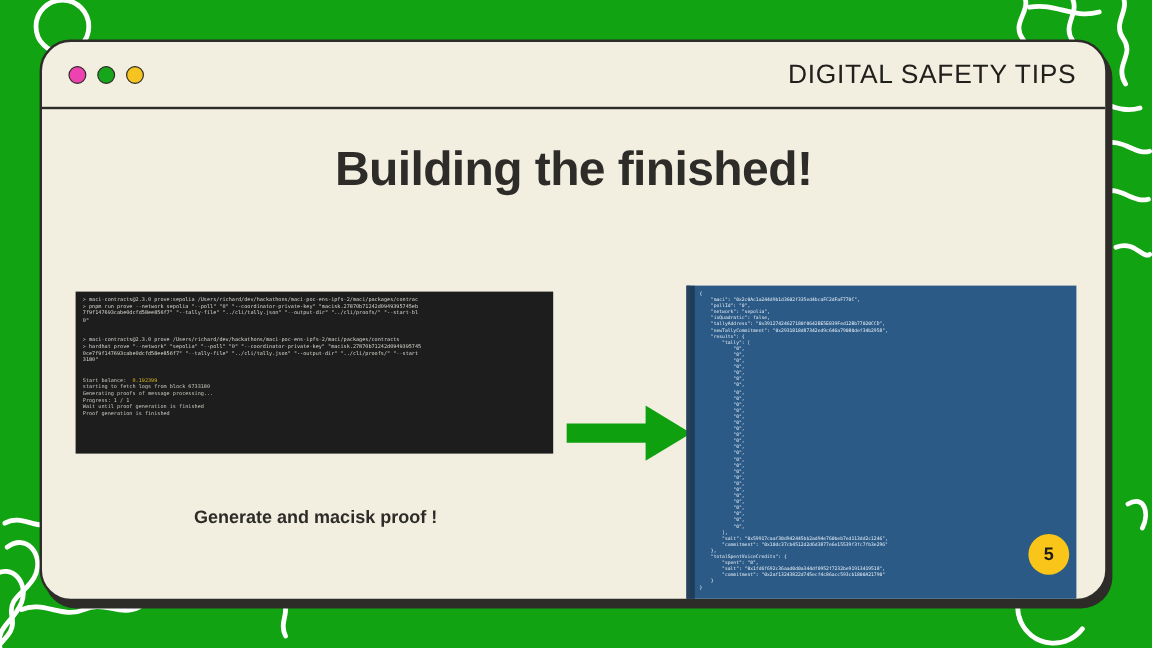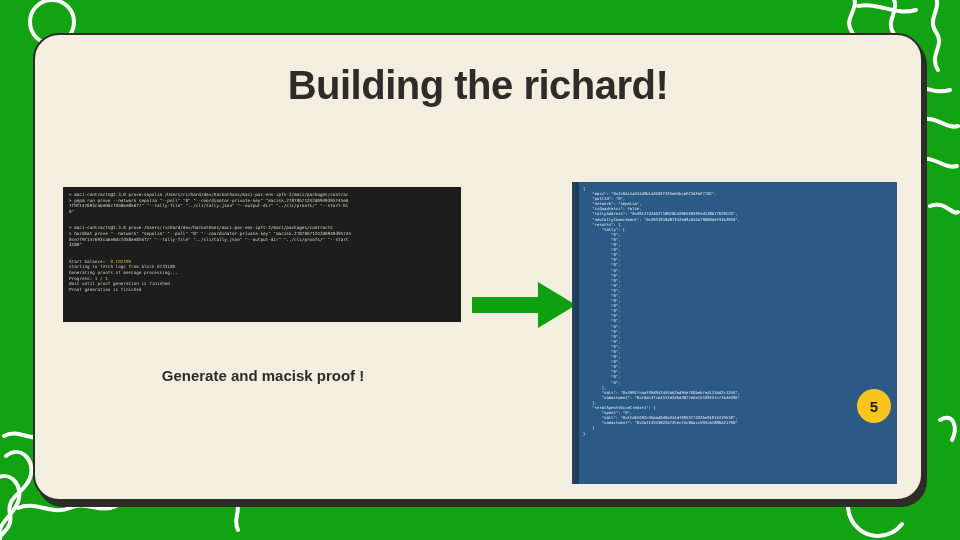--- a/index.html
+++ b/index.html
@@ -171,24 +171,32 @@
 
       <path d="M940 420 C954 412, 958 428, 952 440"></path>
     </g>
   </svg>
 </div>
 
 <div class="card-shadow"></div>
 
 <div class="card">
 
+  <div class="titlebar">
+    <div class="dots">
+      <div class="dot pink"></div>
+      <div class="dot green"></div>
+      <div class="dot yellow"></div>
+    </div>
+    <div class="brand">DIGITAL SAFETY TIPS</div>
+  </div>
 
   <div class="slide-body">
 
-    <div class="slide-title">Building the richard!</div>
+    <div class="slide-title">Building the finished!</div>
 
     <div class="terminal">
       <div>
         <div class="term-line">&gt; maci-contracts@2.3.0 prove:sepolia /Users/richard/dev/hackathons/maci-poc-ens-ipfs-2/maci/packages/contrac</div>
         <div class="term-line">&gt; pnpm run prove --network sepolia "--poll" "0" "--coordinator-private-key" "macisk.27870b71242d0949395745eb</div>
         <div class="term-line">7f9f147693cabe0dcfd58ee856f7" "--tally-file" "../cli/tally.json" "--output-dir" "../cli/proofs/" "--start-bl</div>
         <div class="term-line">0"</div>
       </div>
       <div class="term-gap"></div>
       <div>

